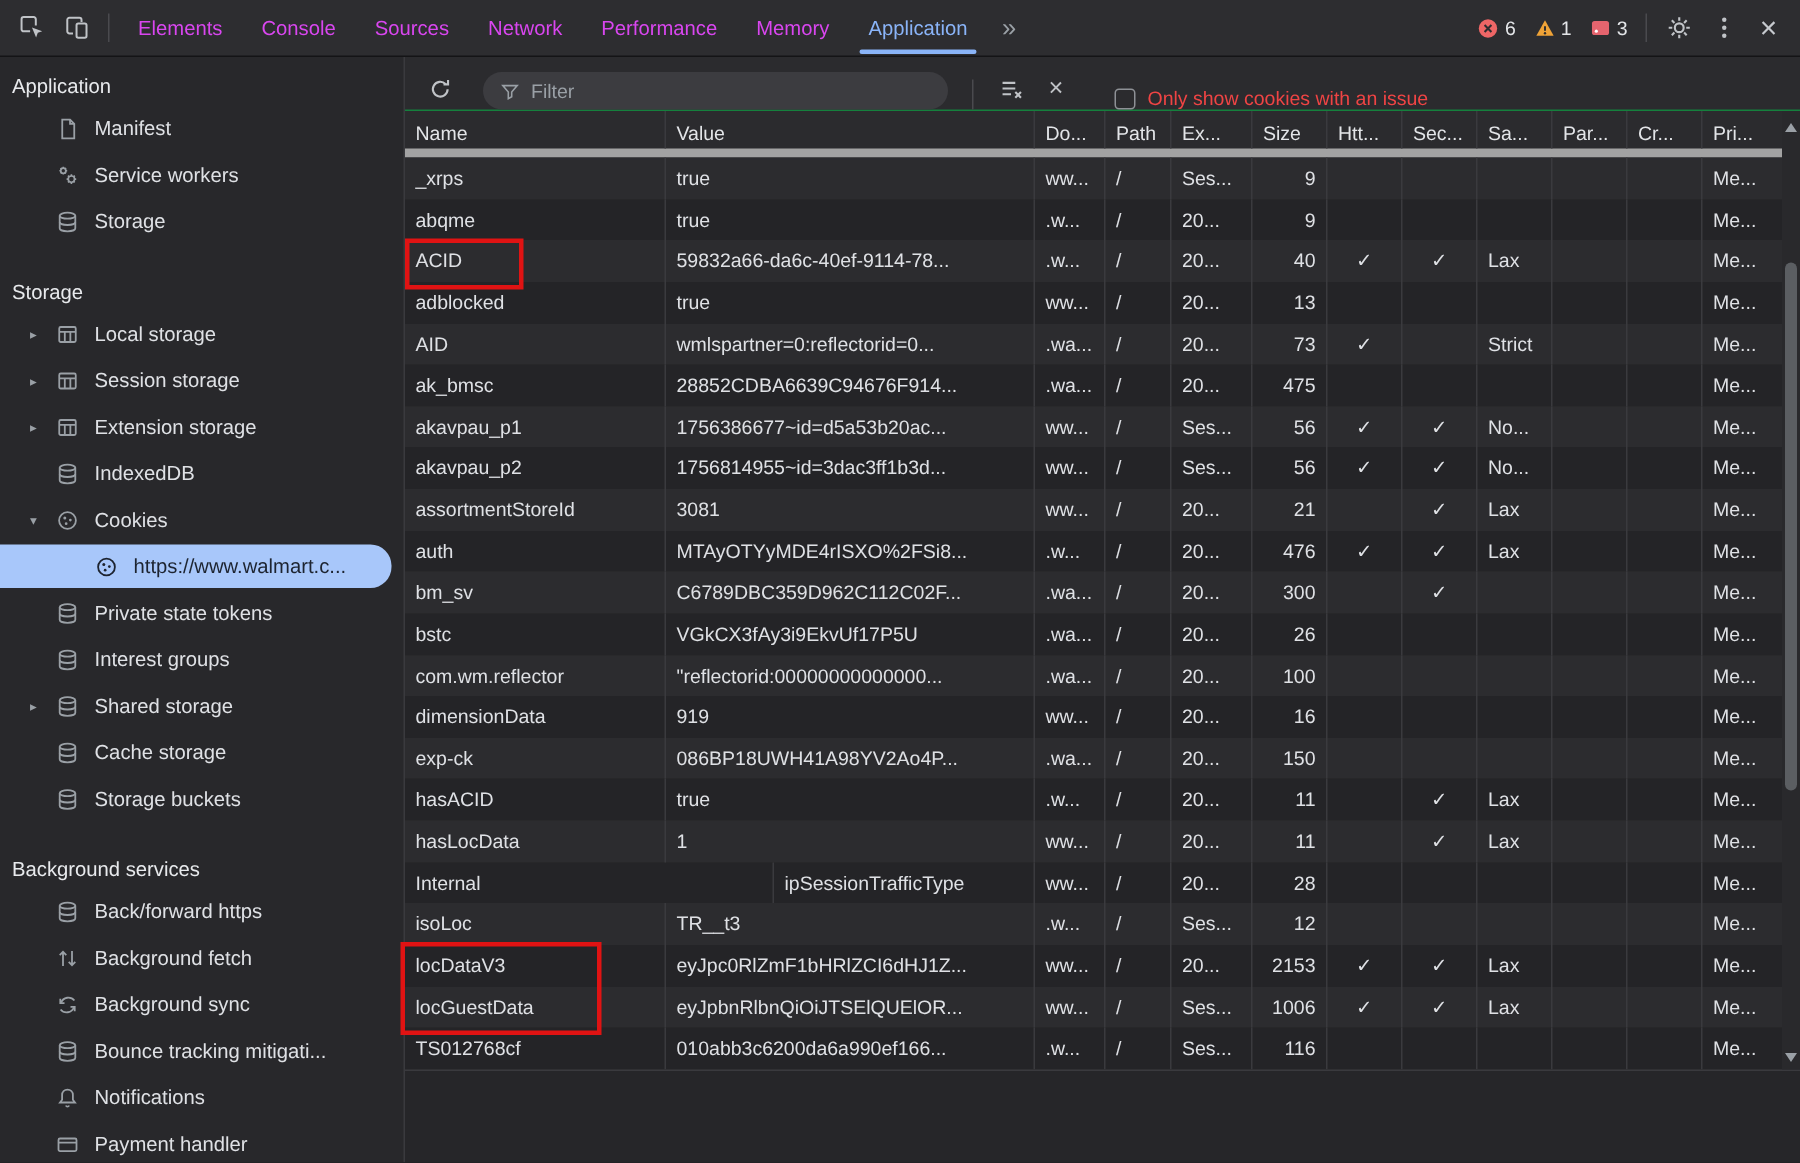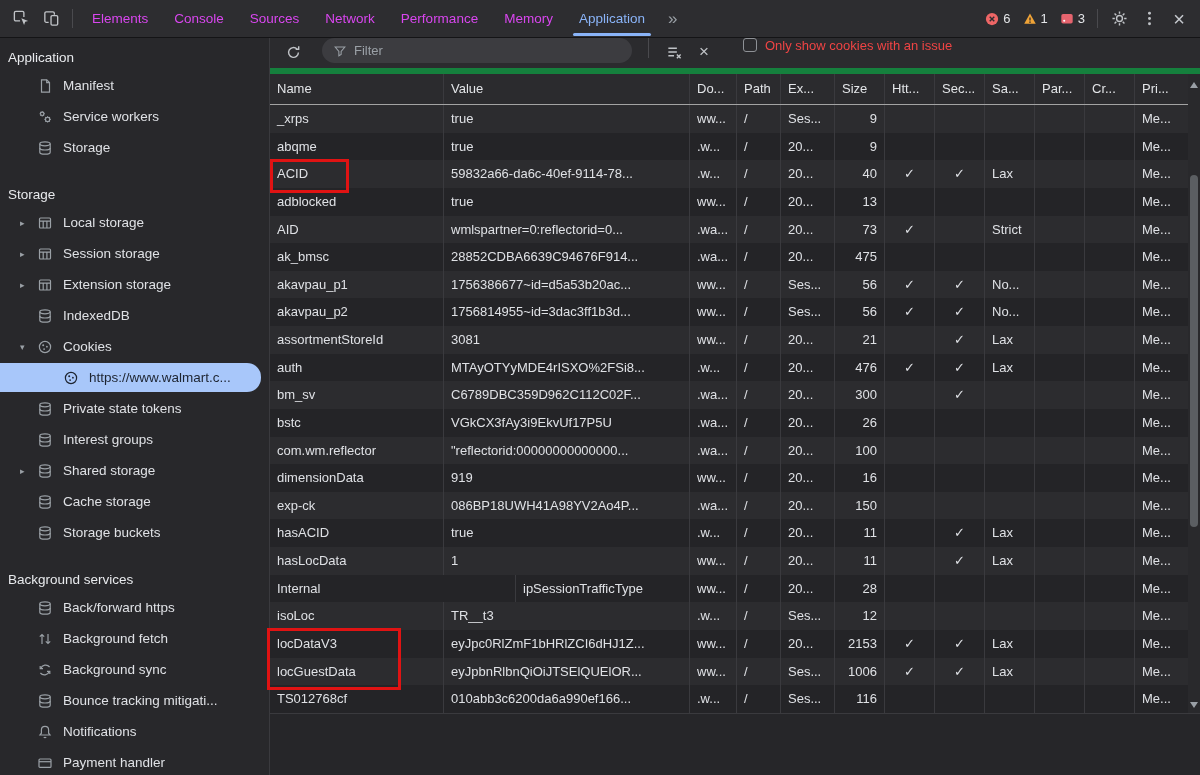--- a/index.html
+++ b/index.html
@@ -44,32 +44,32 @@
   .side-item.child{padding-left:46px}
   .side-item.selected{color:#1d2430}
   .side-item.selected::before{content:"";position:absolute;left:0;right:8px;top:1px;bottom:1px;
     background:#a8c7fa;border-radius:0 14px 14px 0;z-index:0}
   .side-item.selected svg *[stroke]{stroke:#1d2430}
   .side-item.selected svg *[fill="#9aa0a6"]{fill:#1d2430}
 
   
   .main{flex:1;position:relative;background:#29292c;overflow:hidden}
   .cookies-toolbar{position:absolute;top:0;left:0;right:0;height:36px;display:flex;
-    align-items:flex-start;background:#2b2b2e;border-bottom:6px solid #15803d;padding:0 8px}
+    align-items:flex-end;background:#2b2b2e;border-bottom:1px solid #15803d;padding:0 8px}
   .cookies-toolbar .tbtn svg{width:17px;height:17px}
   .filter-pill{margin-left:14px;width:310px;height:25px;border-radius:13px;background:#3c3c40;
     display:flex;align-items:center;padding:0 11px;gap:7px;color:#9aa0a6;font-size:13px}
   .filter-pill svg{width:14px;height:14px}
   .tool-sep{width:1px;height:20px;background:#4a4a4e;margin:0 10px 0 16px}
   .cb{width:14px;height:14px;border:1.5px solid #8e9196;border-radius:3px;margin-left:24px;flex:none}
   .cb-label{margin-left:8px;color:#ef4444;font-size:13px;white-space:nowrap}
 
   
   .grid-header{position:absolute;top:36px;left:0;right:12px;height:31px;display:flex;
-    background:#2b2b2e;border-bottom:1px solid #a3a3a3}
+    background:#2b2b2e;border-bottom:6px solid #a3a3a3}
   .hcell{border-right:1px solid #3a3a3e;padding:0 7px;line-height:30px;font-size:13px;
     color:#e3e5e8;overflow:hidden;white-space:nowrap;flex:none}
   .grid-rows{position:absolute;top:67px;left:0;right:12px}
   .row{display:flex;height:27.64px}
   .row:nth-child(odd){background:#2c2c2f}
   .row:nth-child(even){background:#242427}
   .cell{border-right:1px solid #3a3a3e;padding:0 7px;line-height:27.6px;font-size:13px;
     color:#dfe1e5;white-space:nowrap;overflow:hidden;flex:none}
   .cell.num{text-align:right}
   .cell.check{text-align:center;padding:0}

